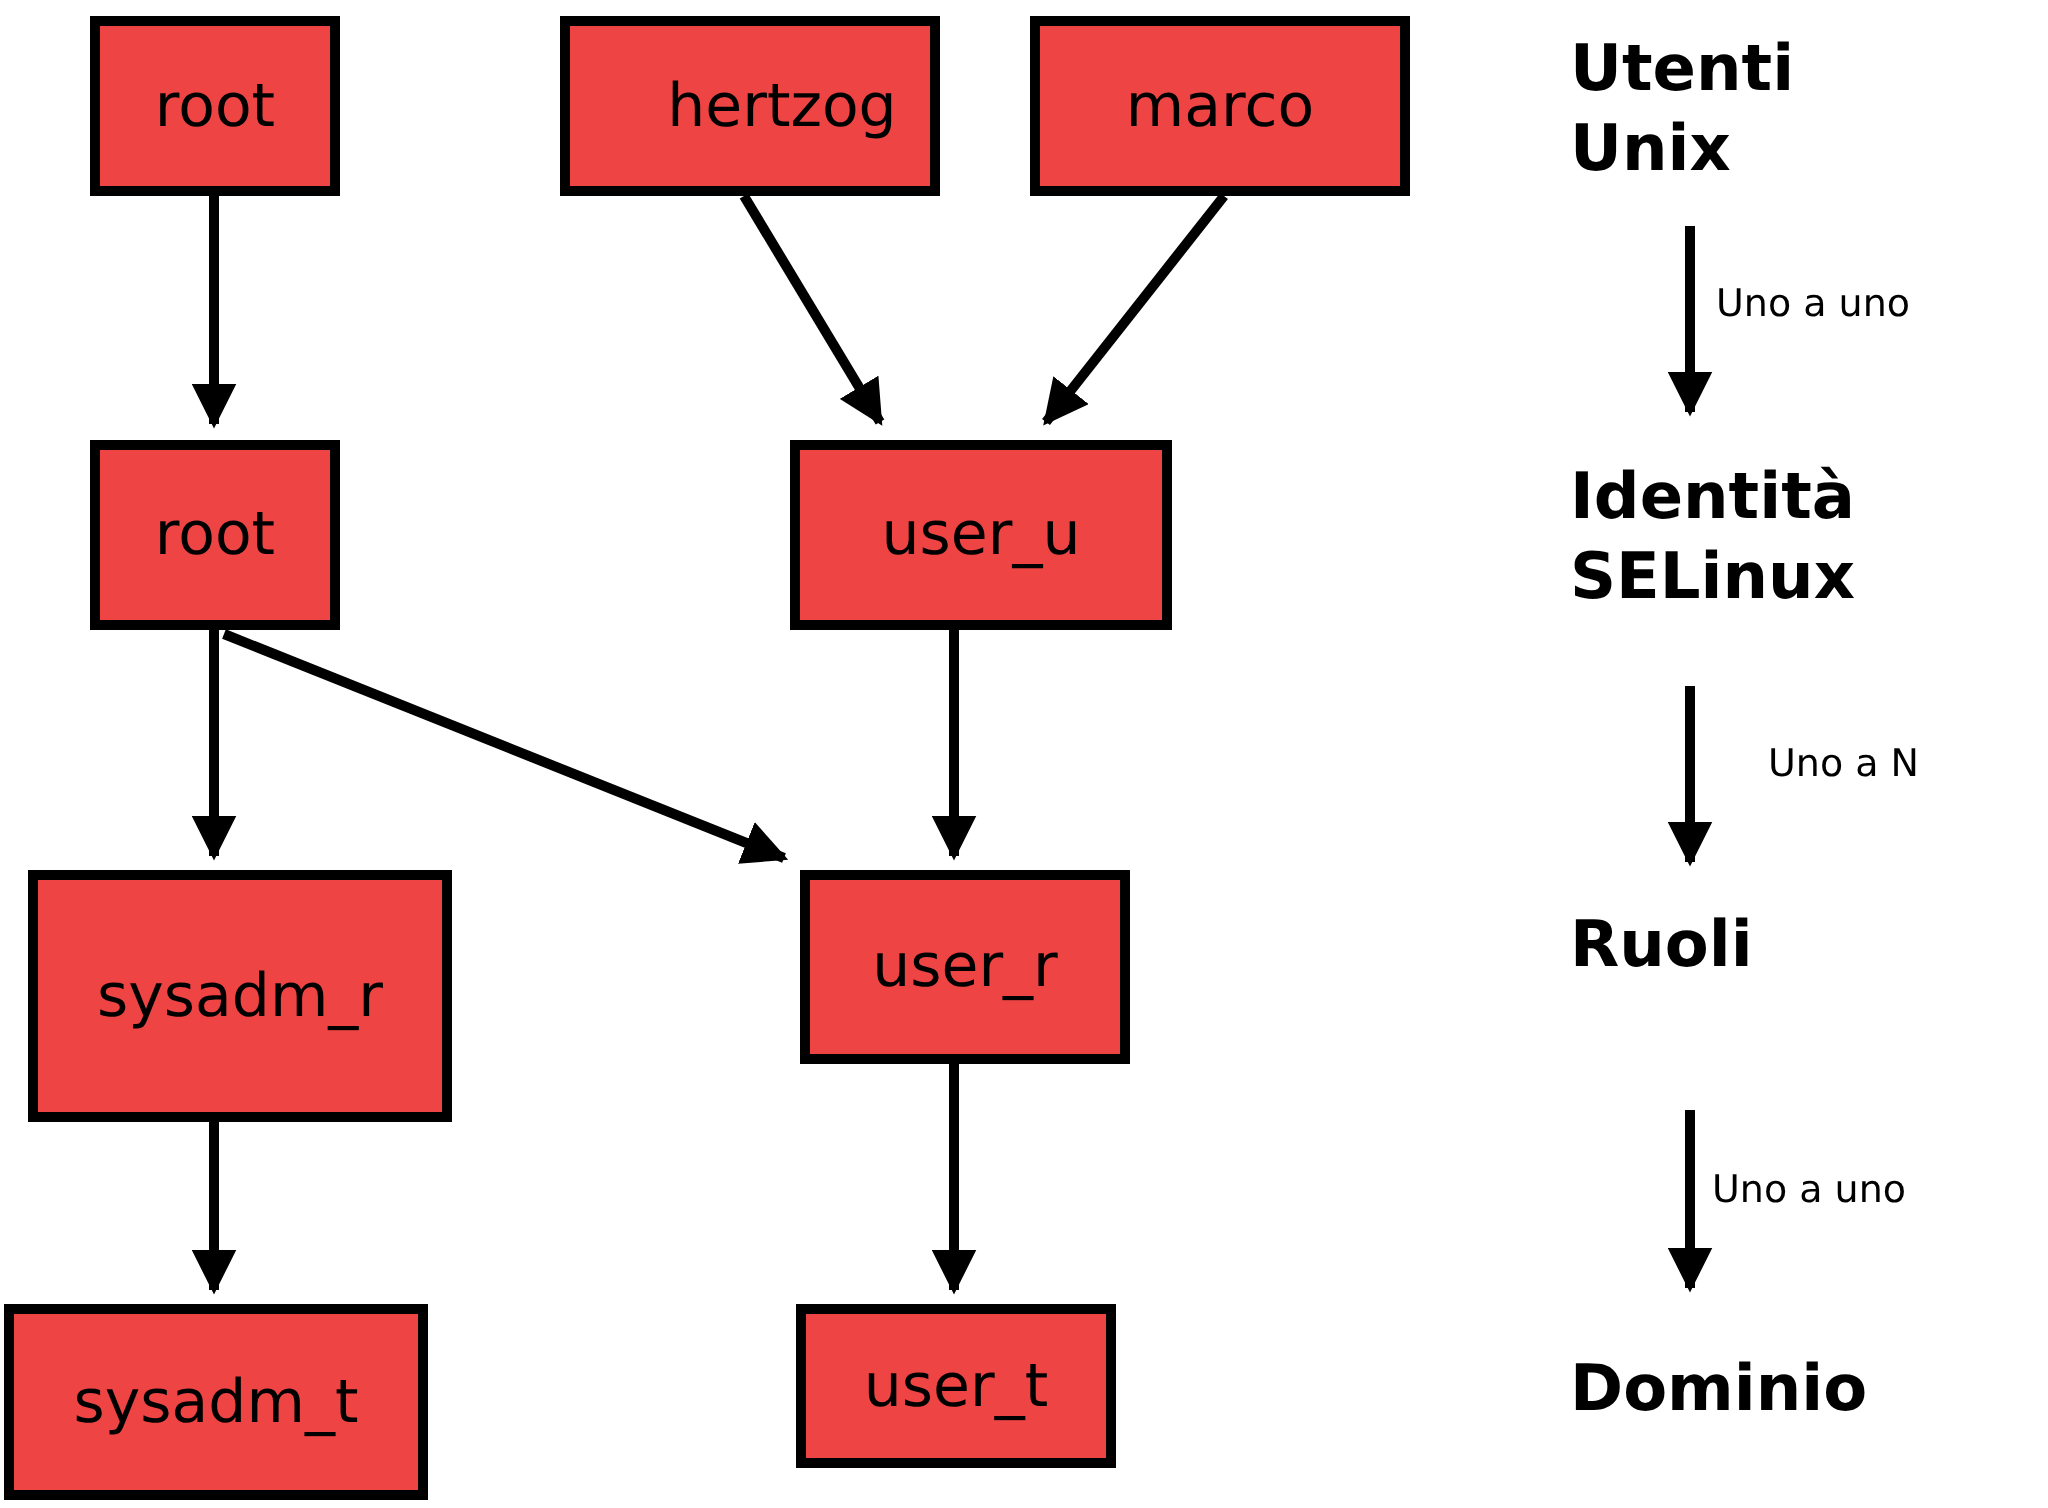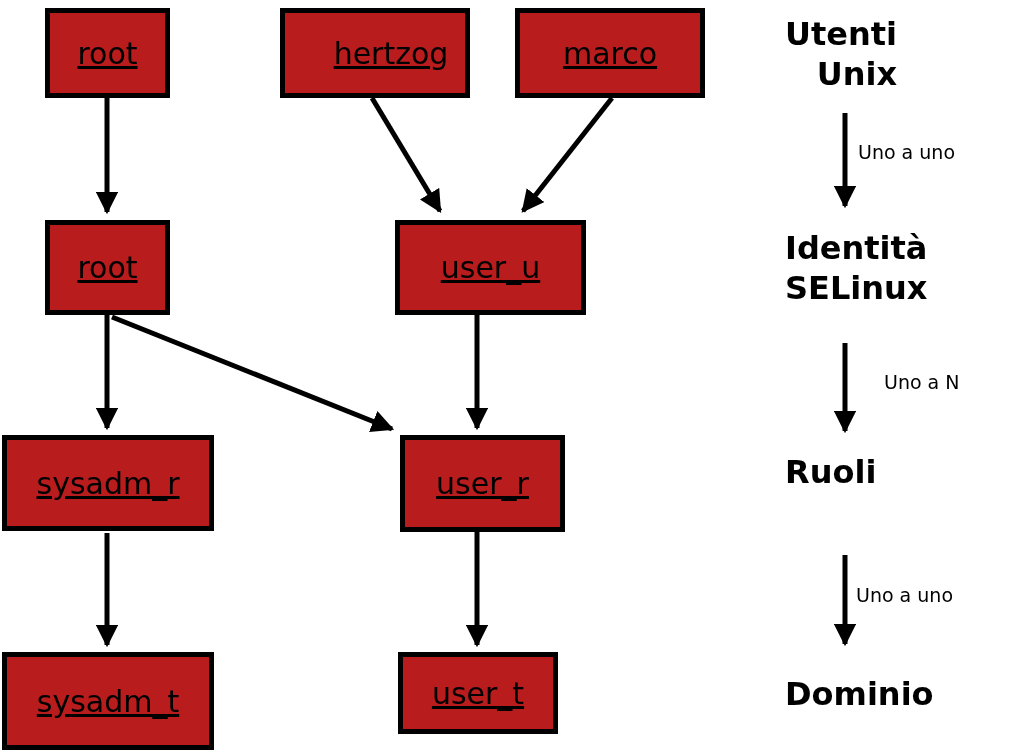--- a/index.html
+++ b/index.html
@@ -16,51 +16,50 @@
 
   .edges-svg {
     position: absolute;
     left: 0; top: 0;
     width: 1024px; height: 754px;
     pointer-events: none;
   }
 
   .node {
     position: absolute;
-    background: #b91c1c;
+    background: #ef4444;
     border: 5px solid #000000;
     display: flex;
     align-items: center;
     justify-content: center;
-    text-decoration: underline;
   }
   .node-label {
     font-size: 30px;
     color: #000;
     white-space: nowrap;
   }
 
   #node-root-unix    { left: 45px;  top: 8px;   width: 125px; height: 90px; }
   #node-hertzog      { left: 280px; top: 8px;   width: 190px; height: 90px; padding-left: 32px; }
   #node-marco        { left: 515px; top: 8px;   width: 190px; height: 90px; }
   #node-root-selinux { left: 45px;  top: 220px; width: 125px; height: 95px; }
   #node-user-u       { left: 395px; top: 220px; width: 191px; height: 95px; }
-  #node-sysadm-r     { left: 2px;   top: 435px; width: 212px; height: 96px; }
+  #node-sysadm-r     { left: 14px;   top: 435px; width: 212px; height: 126px; }
   #node-user-r       { left: 400px; top: 435px; width: 165px; height: 97px; }
   #node-sysadm-t     { left: 2px;   top: 652px; width: 212px; height: 98px; }
   #node-user-t       { left: 398px; top: 652px; width: 160px; height: 82px; }
 
   .legend-title {
     position: absolute;
     font-size: 32px;
     font-weight: bold;
     line-height: 40px;
     white-space: nowrap;
   }
-  #legend-utenti   { left: 785px; top: 14px; text-align: right;  }
+  #legend-utenti   { left: 785px; top: 14px;  }
   #legend-identita { left: 785px; top: 228px; }
   #legend-ruoli    { left: 785px; top: 452px; }
   #legend-dominio  { left: 785px; top: 674px; }
 
   .edge-label {
     position: absolute;
     font-size: 19px;
     white-space: nowrap;
   }
   #rel-unix-identity   { left: 858px; top: 141px; }

